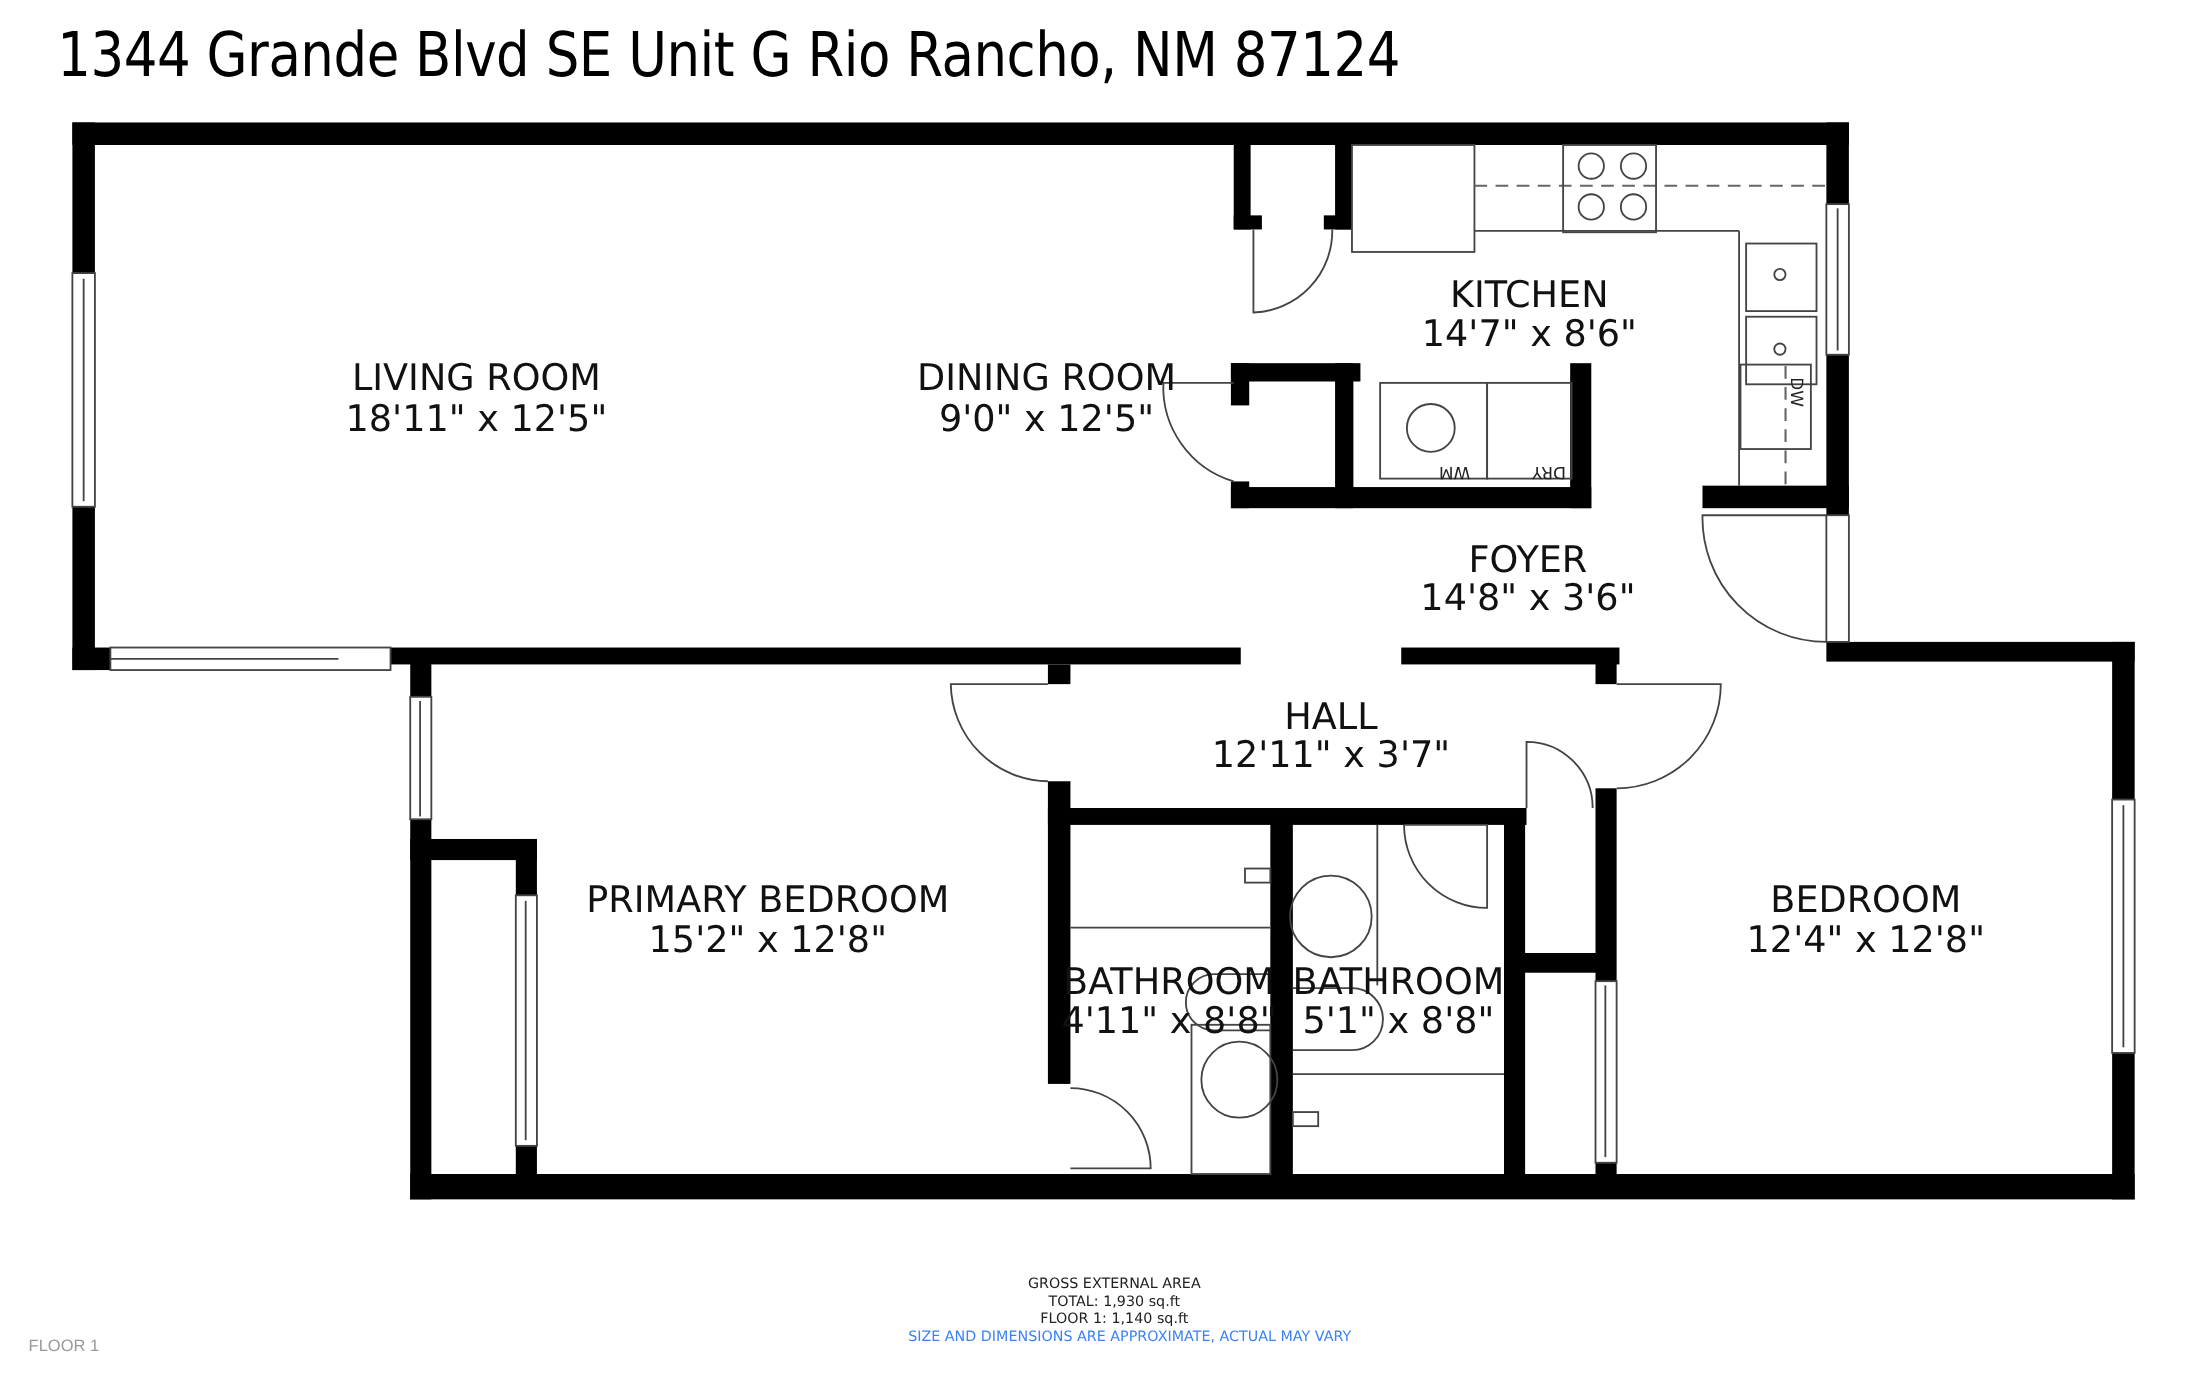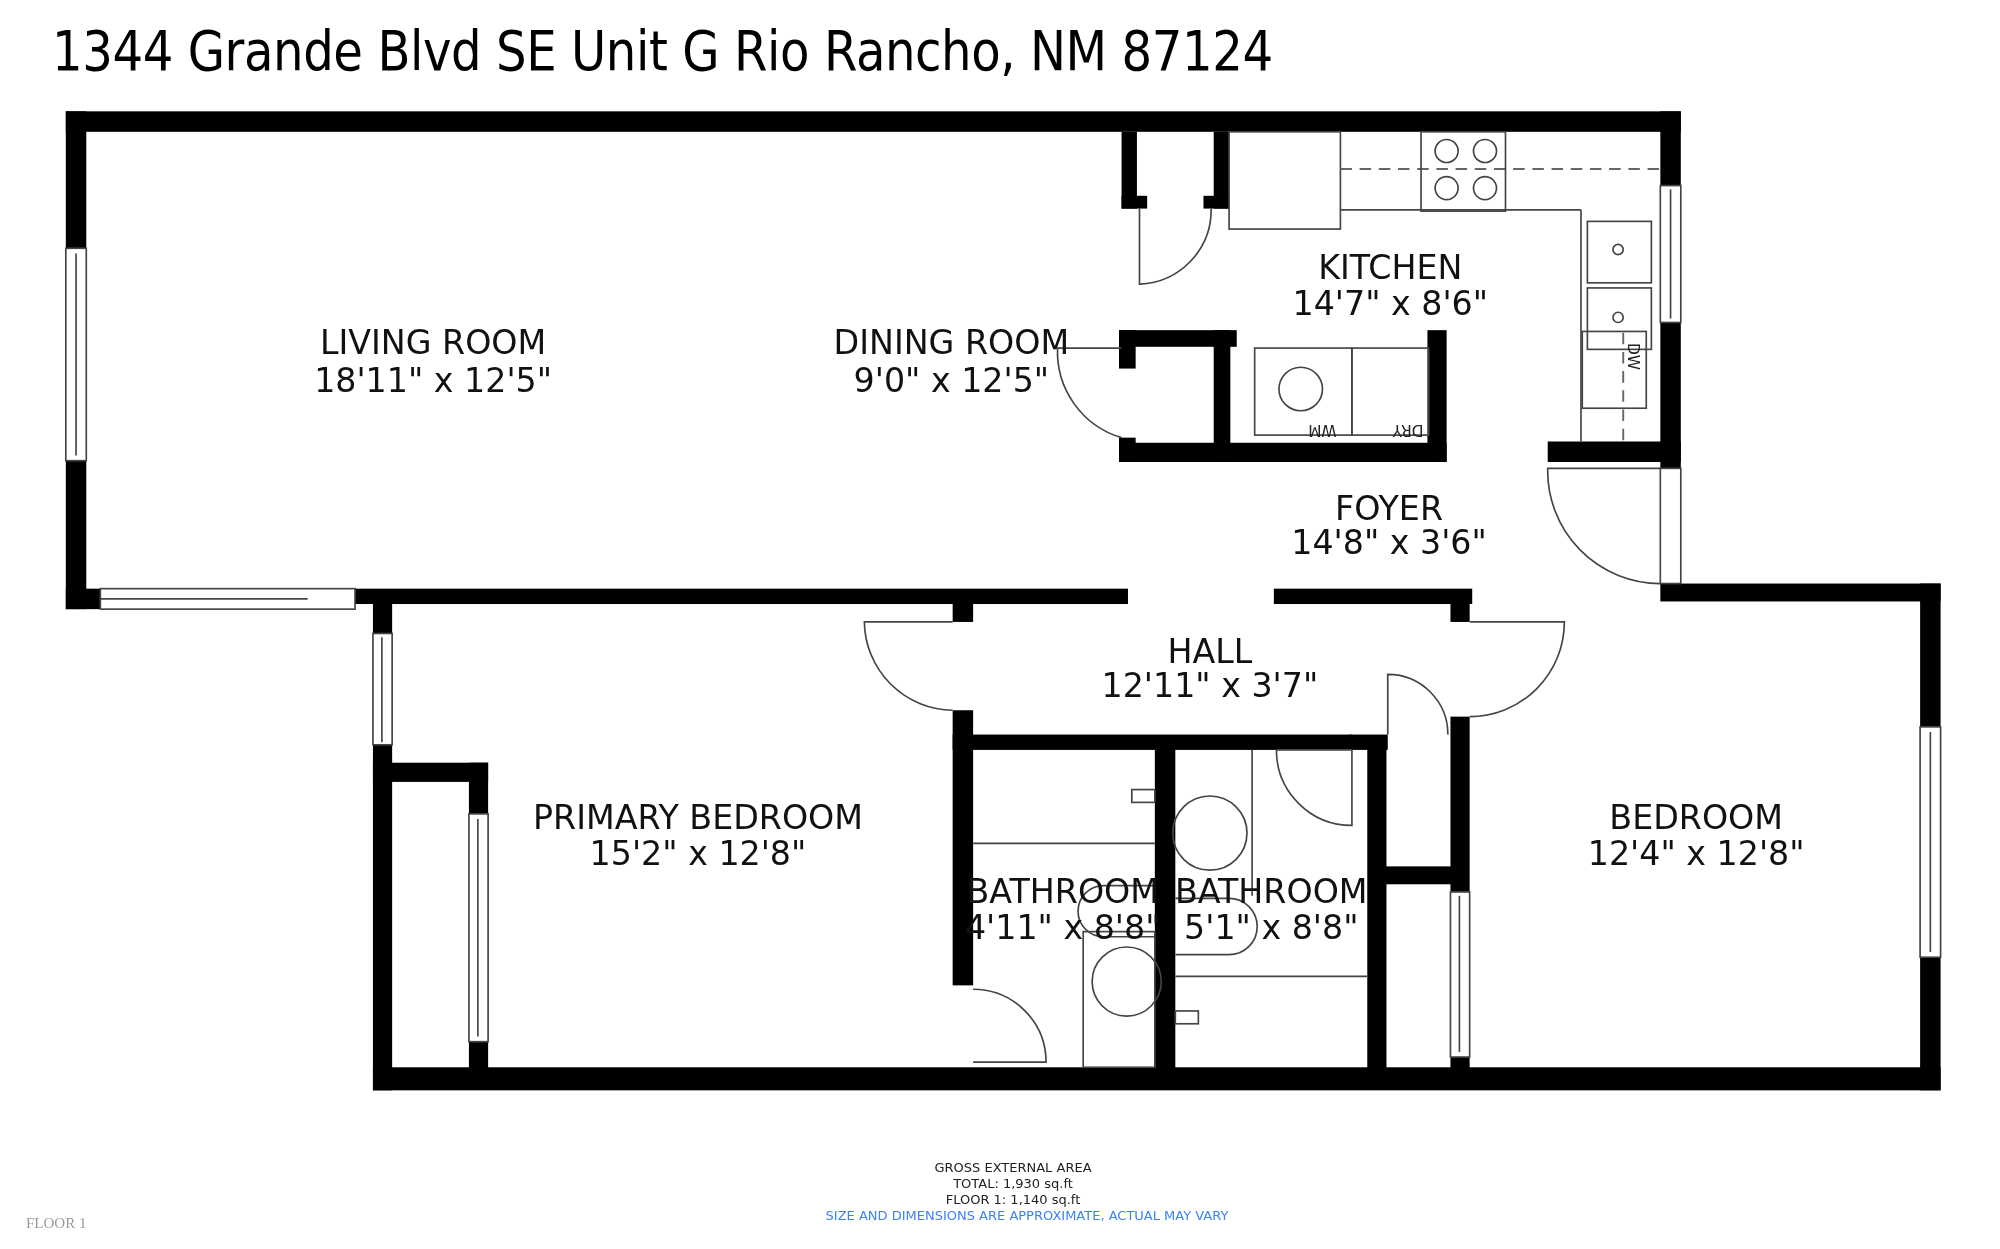--- a/index.html
+++ b/index.html
@@ -12,21 +12,21 @@
   .wall { fill: #000; }
   .thin { fill: none; stroke: #444; stroke-width: 1.3; }
   .thinw { fill: #fff; stroke: #444; stroke-width: 1.3; }
   .dash { fill: none; stroke: #666; stroke-width: 1.5; stroke-dasharray: 9 6; }
   .room-label text { font-family: "DejaVu Sans", sans-serif; font-size: 26px; fill: #111; text-anchor: middle; }
   .tiny { font-family: "DejaVu Sans", sans-serif; font-size: 12px; fill: #222; }
   .footer { position: absolute; left: 0; width: 2000px; text-align: center; font-size: 13px;
             line-height: 16px; color: #222; font-family: "DejaVu Sans", sans-serif; margin-left: 13px; }
   .footer .disclaimer { color: #3b82f6; padding-left: 28px; }
   .floor-label { position: absolute; left: 26px; top: 1215px; font-size: 15px; color: #999;
-                 font-family: Liberation Serif, serif; }
+                 font-family: Liberation Sans, sans-serif; }
 </style>
 </head>
 <body>
 
 <div class="page-title">1344 Grande Blvd SE Unit G Rio Rancho, NM 87124</div>
 
 <svg class="plan" width="2000" height="1249" viewBox="0 0 1562 976" xmlns="http://www.w3.org/2000/svg">
 
   <g>
 

